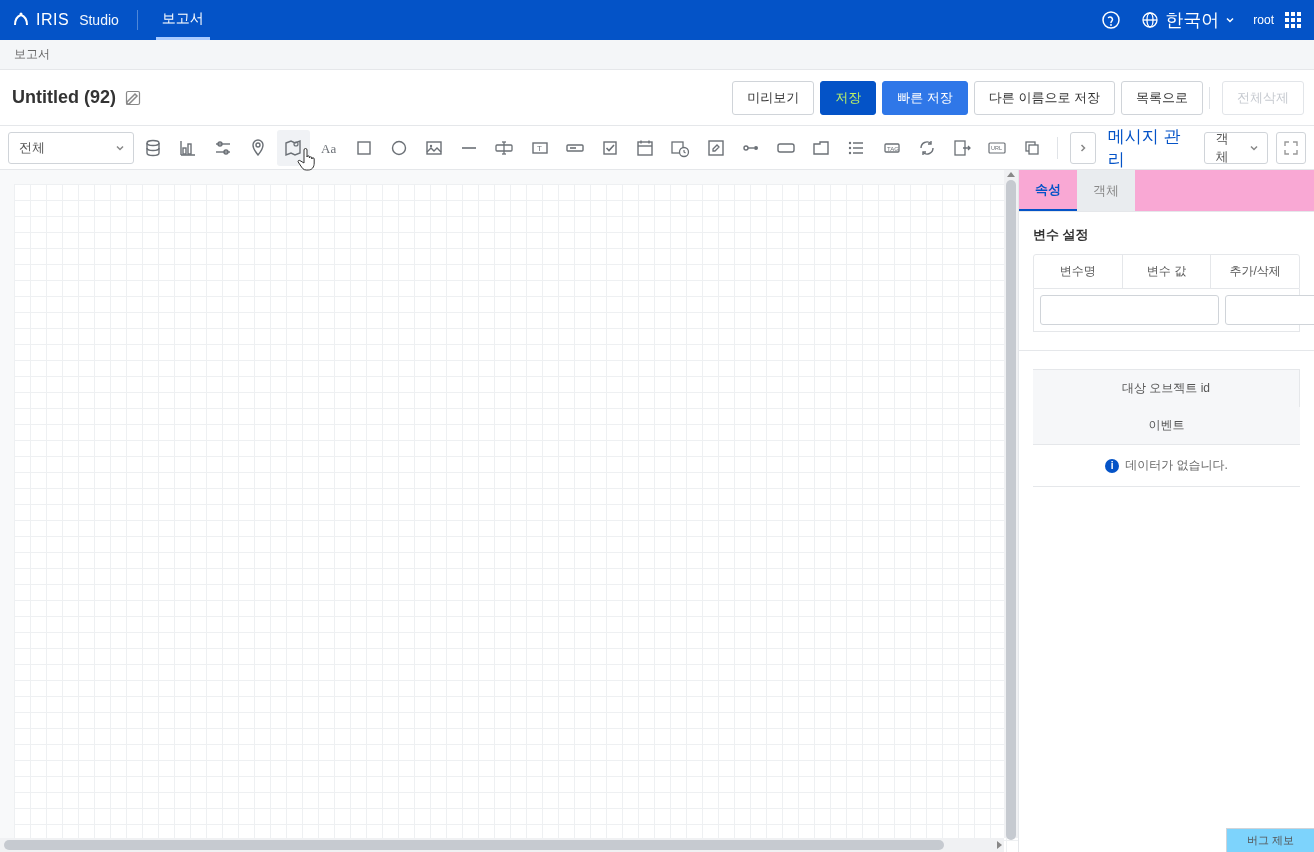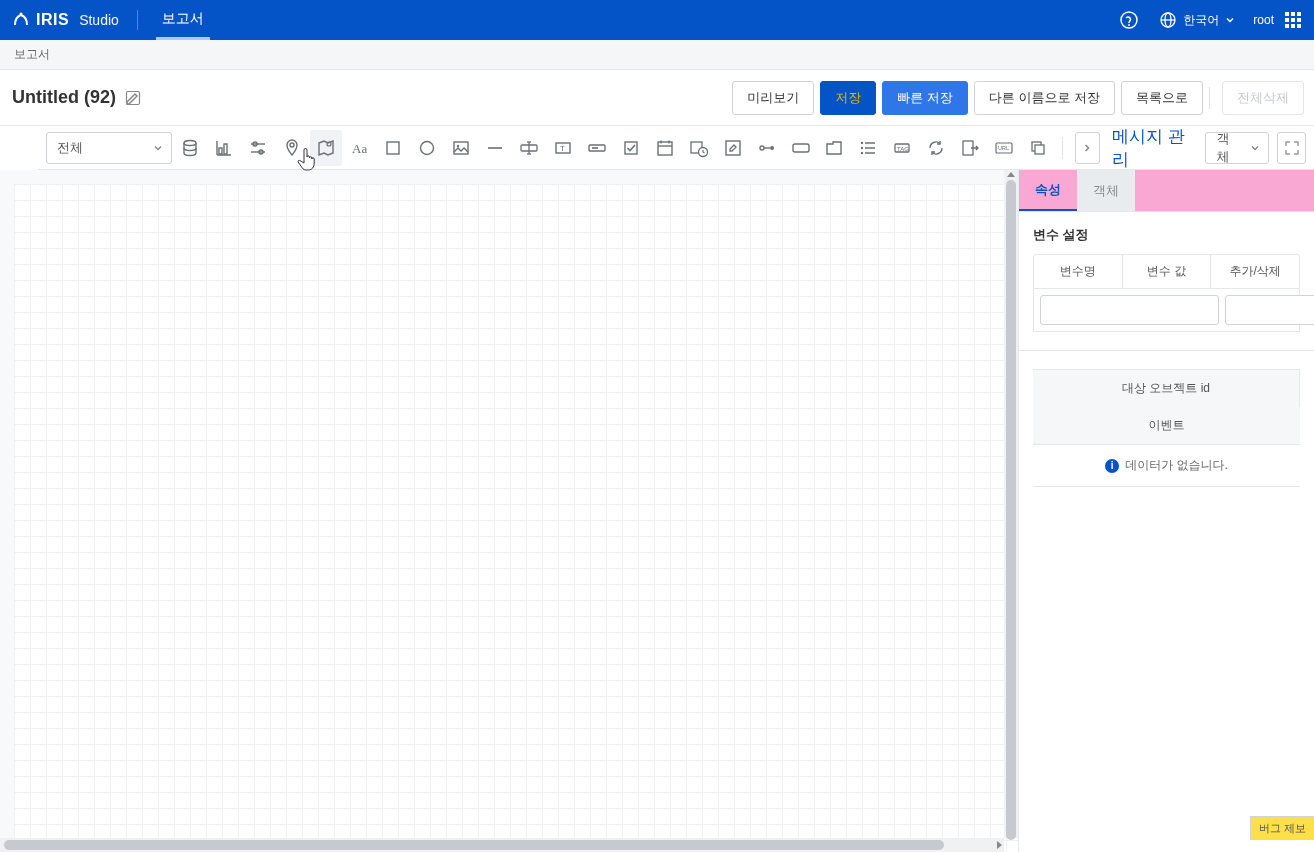--- a/index.html
+++ b/index.html
@@ -1,46 +1,46 @@
 <!DOCTYPE html>
 <html><head>
 <meta charset="utf-8">
 <style>
 * { box-sizing: border-box; margin: 0; padding: 0; }
 body { font-family: -apple-system, "Malgun Gothic", "Segoe UI", sans-serif; font-size: 13px; color: #333; background: #fff; overflow: hidden; width: 1314px; height: 852px; }
 
 
 .top-header { height: 40px; background: #0453c7; color: #fff; display: flex; align-items: center; padding: 0 12px; }
 .logo-area { display: flex; align-items: center; gap: 6px; }
-.logo-iris { font-weight: 700; font-size: 16px; letter-spacing: 0.5px; }
+.logo-iris { font-weight: 400; font-size: 16px; letter-spacing: 0.5px; }
 .logo-studio { font-size: 14px; margin-left: 4px; opacity: 0.95; }
 .vdiv { width: 1px; height: 20px; background: rgba(255,255,255,0.3); margin: 0 18px; }
 .tab-active { color: #fff; font-size: 14px; height: 40px; display: flex; align-items: center; border-bottom: 3px solid #a8caff; padding: 0 6px; }
 .header-spacer { flex: 1; }
 .hdr-btn { width: 32px; height: 32px; display: flex; align-items: center; justify-content: center; margin-left: 6px; cursor: pointer; }
-.lang { display: flex; align-items: center; gap: 6px; margin-left: 14px; font-size: 12px; cursor: pointer; }
+.lang { display: flex; align-items: center; gap: 6px; margin-left: 14px; font-size: 18px; cursor: pointer; }
 .user { margin-left: 18px; font-size: 12px; }
 .apps-grid { margin-left: 10px; cursor: pointer; }
 
 
 .crumb { height: 30px; background: #f4f6f8; border-bottom: 1px solid #e5e7ea; display: flex; align-items: center; padding: 0 14px; color: #666; font-size: 12px; }
 
 
 .title-row { height: 56px; display: flex; align-items: center; padding: 0 10px; border-bottom: 1px solid #e5e7ea; }
 .doc-title { font-size: 18px; font-weight: 600; color: #333; margin-left: 2px; }
 .edit-icon { margin-left: 8px; color: #888; cursor: pointer; }
 .title-spacer { flex: 1; }
 .btn { height: 34px; padding: 0 14px; border: 1px solid #d0d4d9; background: #fff; border-radius: 3px; font-size: 13px; color: #333; cursor: pointer; margin-left: 6px; display: inline-flex; align-items: center; }
-.btn-primary { background: #0453c7; border-color: #0453c7; color: #eab308; text-align: center; }
+.btn-primary { background: #0453c7; border-color: #0453c7; color: #bef264; text-align: center; }
 .btn-primary-light { background: #2f77e8; border-color: #2f77e8; color: #fff; }
 .btn-disabled { color: #c6cad0; border-color: #e2e5e9; cursor: default; }
 .btn-sep { width: 1px; height: 22px; background: #e0e3e7; margin: 0 6px; }
 
 
-.toolbar { height: 44px; border-bottom: 1px solid #e5e7ea; display: flex; align-items: center; padding: 0 8px; gap: 2px; margin-left: 38px; }
+.toolbar { height: 44px; border-bottom: 1px solid #e5e7ea; display: flex; align-items: center; padding: 0 8px; gap: 2px; }
 .select { height: 32px; border: 1px solid #d0d4d9; border-radius: 3px; padding: 0 28px 0 10px; font-size: 13px; color: #555; background: #fff; position: relative; display: flex; align-items: center; min-width: 126px; cursor: pointer; }
 .select .caret { position: absolute; right: 8px; }
 .tool-icon { width: 36px; height: 36px; display: flex; align-items: center; justify-content: center; color: #6b7076; cursor: pointer; text-align: center; }
 .tool-icon.hover { background: #f0f2f5; border-radius: 3px; }
 .toolbar-spacer { flex: 1; }
 .msg-link { color: #0453c7; font-size: 17px; margin: 0 10px; cursor: pointer; }
 .select-sm { min-width: 64px; }
 .expand-btn { width: 32px; height: 32px; border: 1px solid #d0d4d9; border-radius: 3px; display: flex; align-items: center; justify-content: center; margin-left: 6px; cursor: pointer; color: #888; }
 
 
@@ -78,21 +78,21 @@
 .var-input { flex: 1; height: 30px; border: 1px solid #d0d4d9; border-radius: 3px; }
 .divider { height: 1px; background: #e5e7ea; margin: 18px -14px; }
 .trig-row { display: flex; align-items: center; gap: 6px; color: #333; font-size: 13px; cursor: pointer; margin-bottom: 10px; }
 .tbl2-header { display: flex; background: #f6f7f9; border: 1px solid #e5e7ea; border-left: none; border-right: none; flex-direction: column; }
 .tbl2-header > div { flex: 1; text-align: center; padding: 10px 0; font-size: 12px; color: #555; border-right: 1px solid #e5e7ea; }
 .tbl2-header > div:first-child { flex: 1.6; }
 .tbl2-header > div:last-child { border-right: none; }
 .empty-row { text-align: center; padding: 12px 0; color: #666; font-size: 12px; display: flex; align-items: center; justify-content: center; gap: 6px; border-bottom: 1px solid #e5e7ea; }
 .info-dot { width: 14px; height: 14px; border-radius: 50%; background: #0453c7; color: #fff; font-size: 10px; font-weight: 700; display: flex; align-items: center; justify-content: center; }
 
-.bug-report { position: absolute; bottom: 12px; right: 0; padding: 4px 8px; font-size: 11px; color: #555; border: 1px solid #d0d4d9; border-bottom: none; border-right: none; background: #fde047; cursor: pointer; }
+.bug-report { position: absolute; bottom: 0; right: 0; padding: 4px 20px; font-size: 11px; color: #555; border: 1px solid #d0d4d9; border-bottom: none; border-right: none; background: #7dd3fc; cursor: pointer; }
 
 .cursor-hand { position: absolute; left: 296px; top: 260px; pointer-events: none; }
 
 svg { display: block; }
 
 .chev-box { width: 28px; height: 32px; border: 1px solid #d0d4d9; border-radius: 3px; display:flex; align-items:center; justify-content:center; color:#888; cursor:pointer; margin-left:4px; }
 </style>
 </head>
 <body>
 

